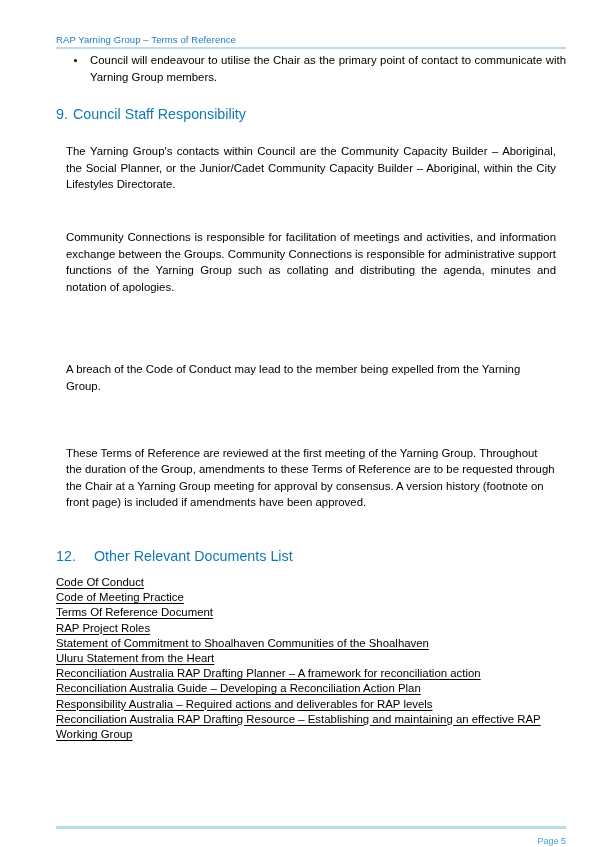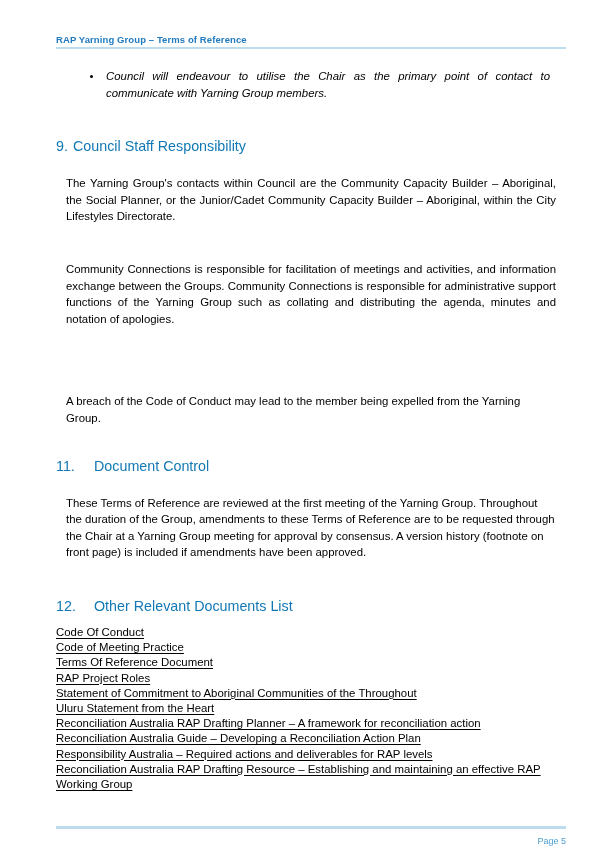--- a/index.html
+++ b/index.html
@@ -24,21 +24,21 @@
 
   
   .doc-header {
     position: absolute;
     left: 56px;
     top: 34px;
     width: 510px;
   }
   .doc-header-text {
     font-size: 9.5px;
-    font-weight: bold;
+    font-weight: normal;
     color: #1f7ac0;
     letter-spacing: 0.1px;
     white-space: nowrap;
   }
   .doc-header-rule {
     margin-top: 2px;
     height: 2px;
     width: 510px;
     background: #bcdcec;
   }
@@ -46,24 +46,23 @@
   
   .content {
     position: absolute;
     left: 56px;
     top: 52px;
     width: 510px;
   }
 
   
   ul.bullets {
-    margin: 16px;
+    margin: 0;
     padding: 0;
     list-style: none;
-    font-style: italic;
   }
   ul.bullets li {
     position: relative;
     padding-left: 34px;
     font-size: 11.4px;
     line-height: 16.6px;
     text-align: justify;
     text-justify: inter-word;
     color: #000;
   }
@@ -186,42 +185,39 @@
 
     <div class="sp-10"></div>
 
 
     <div class="sp-16"></div>
 
     <p class="body left">A breach of the Code of Conduct may lead to the member being expelled from the Yarning Group.</p>
 
     <div class="sp-20"></div>
 
-    <div class="sec-heading">
-      <span class="num gap-lg">11.</span><span>Document Control</span>
-    </div>
 
     <div class="sp-10"></div>
 
     <p class="body left">These Terms of Reference are reviewed at the first meeting of the Yarning Group. Throughout the duration of the Group, amendments to these Terms of Reference are to be requested through the Chair at a Yarning Group meeting for approval by consensus. A version history (footnote on front page) is included if amendments have been approved.</p>
 
     <div class="sp-26"></div>
 
     <div class="sec-heading">
       <span class="num gap-lg">12.</span><span>Other Relevant Documents List</span>
     </div>
 
     <div class="sp-10"></div>
 
     <ul class="doclist">
       <li><span class="link">Code Of Conduct</span></li>
       <li><span class="link">Code of Meeting Practice</span></li>
       <li><span class="link">Terms Of Reference Document</span></li>
       <li><span class="link">RAP Project Roles</span></li>
-      <li><span class="link">Statement of Commitment to Aboriginal Communities of the Throughout</span></li>
+      <li><span class="link">Statement of Commitment to Shoalhaven Communities of the Shoalhaven</span></li>
       <li><span class="link">Uluru Statement from the Heart</span></li>
       <li><span class="link">Reconciliation Australia RAP Drafting Planner – A framework for reconciliation action</span></li>
       <li><span class="link">Reconciliation Australia Guide – Developing a Reconciliation Action Plan</span></li>
       <li><span class="link">Responsibility Australia – Required actions and deliverables for RAP levels</span></li>
       <li><span class="link">Reconciliation Australia RAP Drafting Resource – Establishing and maintaining an effective RAP Working Group</span></li>
     </ul>
 
   </div>
 
   <div class="doc-footer">

